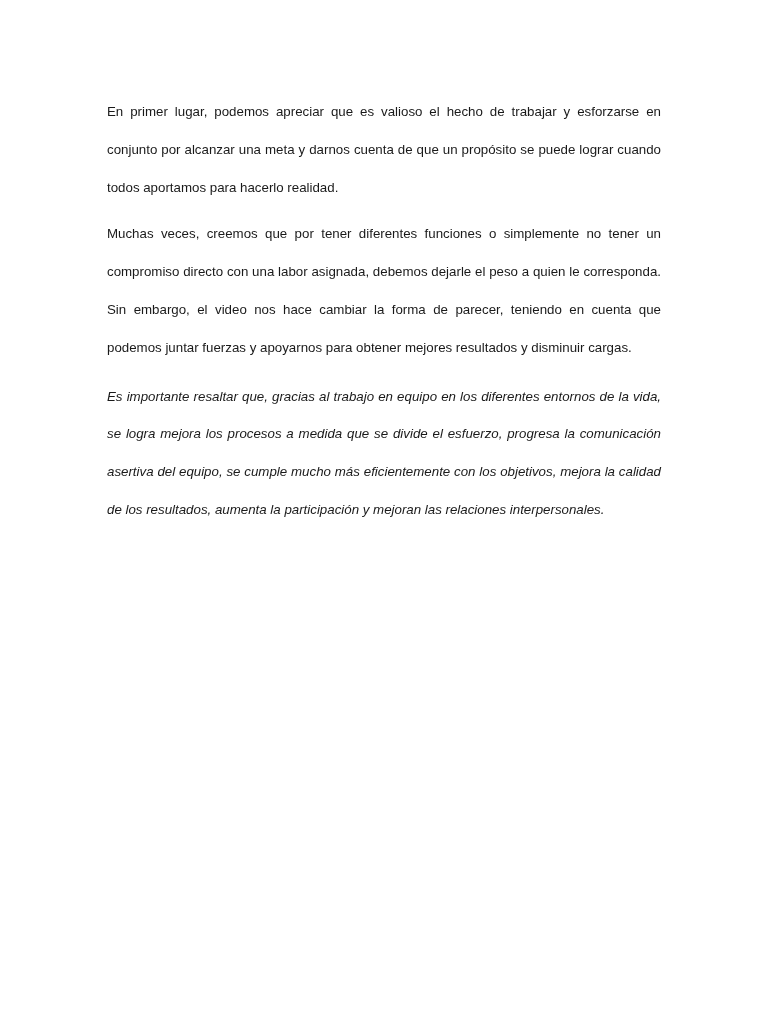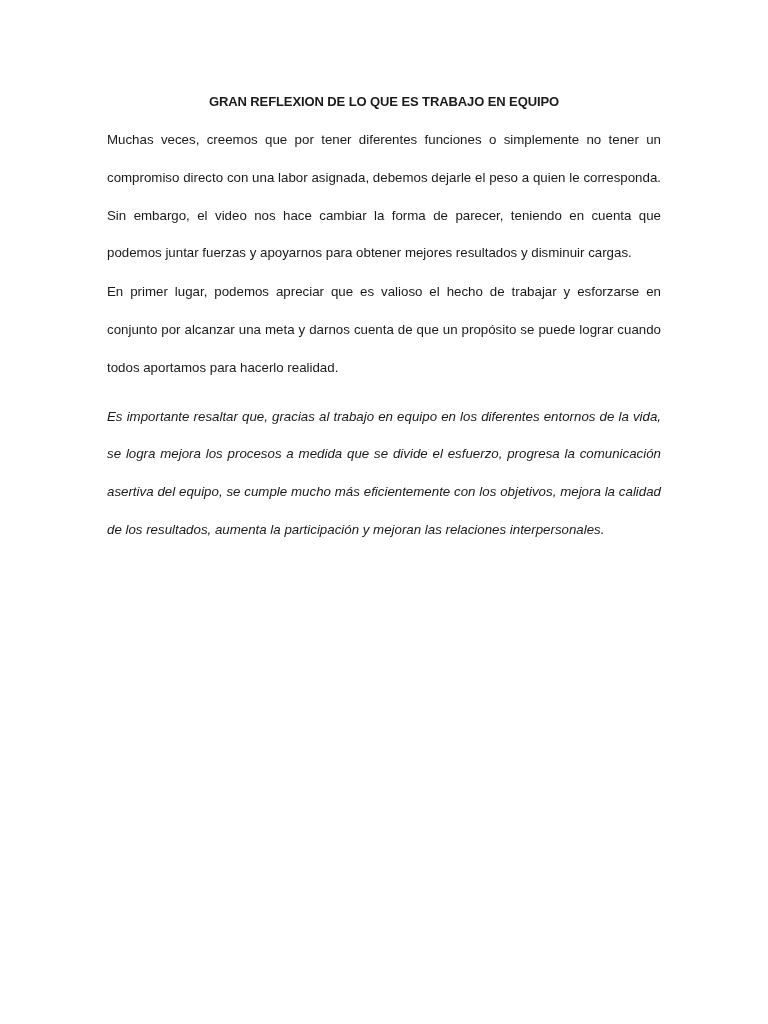--- a/index.html
+++ b/index.html
@@ -36,17 +36,16 @@
       margin: 0;
     }
     .p1 { margin-top: 1px; }
     .p2 { margin-top: 9px; }
     .p3 { margin-top: 11px; font-style: italic; }
   </style>
 </head>
 <body>
 
 <div class="page">
-  <h1 class="title">GRAN REFLEXION DE LO QUE ES TRABAJO EN EQUIPO</h1>
+  <p class="para p1">En primer lugar, podemos apreciar que es valioso el hecho de trabajar y esforzarse en conjunto por alcanzar una meta y darnos cuenta de que un propósito se puede lograr cuando todos aportamos para hacerlo realidad.</p>
   <p class="para p2">Muchas veces, creemos que por tener diferentes funciones o simplemente no tener un compromiso directo con una labor asignada, debemos dejarle el peso a quien le corresponda. Sin embargo, el video nos hace cambiar la forma de parecer, teniendo en cuenta que podemos juntar fuerzas y apoyarnos para obtener mejores resultados y disminuir cargas.</p>
-  <p class="para p1">En primer lugar, podemos apreciar que es valioso el hecho de trabajar y esforzarse en conjunto por alcanzar una meta y darnos cuenta de que un propósito se puede lograr cuando todos aportamos para hacerlo realidad.</p>
   <p class="para p3">Es importante resaltar que, gracias al trabajo en equipo en los diferentes entornos de la vida, se logra mejora los procesos a medida que se divide el esfuerzo, progresa la comunicación asertiva del equipo, se cumple mucho más eficientemente con los objetivos, mejora la calidad de los resultados, aumenta la participación y mejoran las relaciones interpersonales.</p>
 </div>
 
 </body></html>

